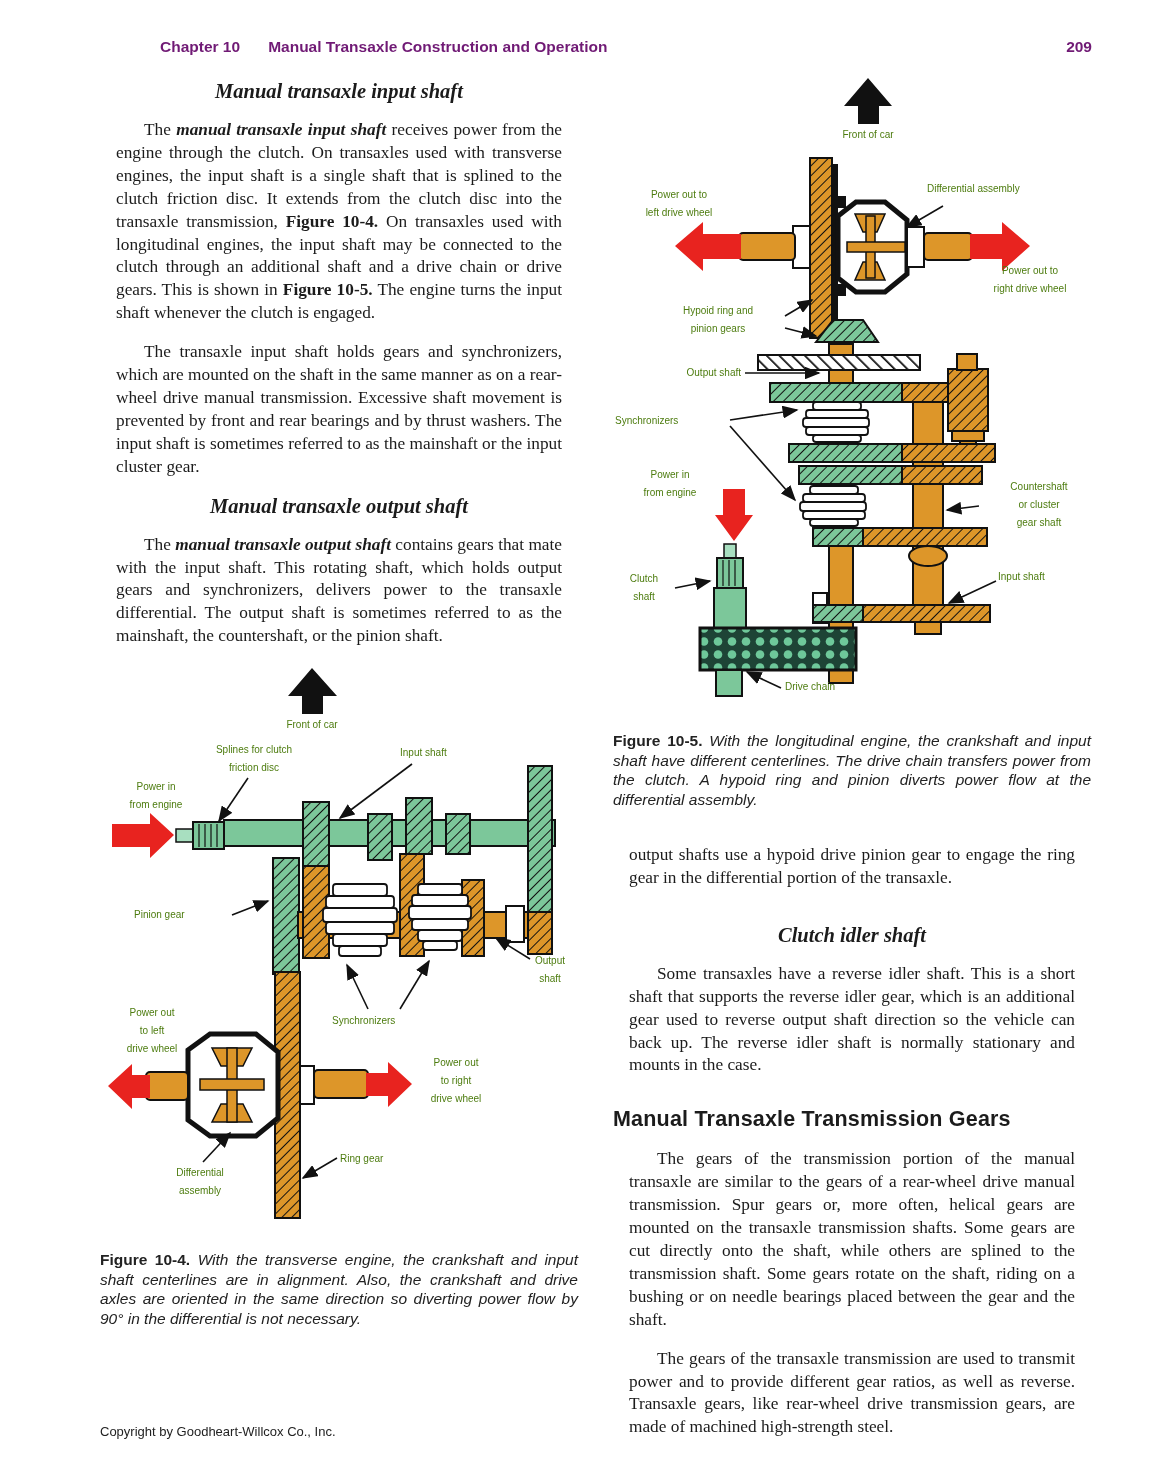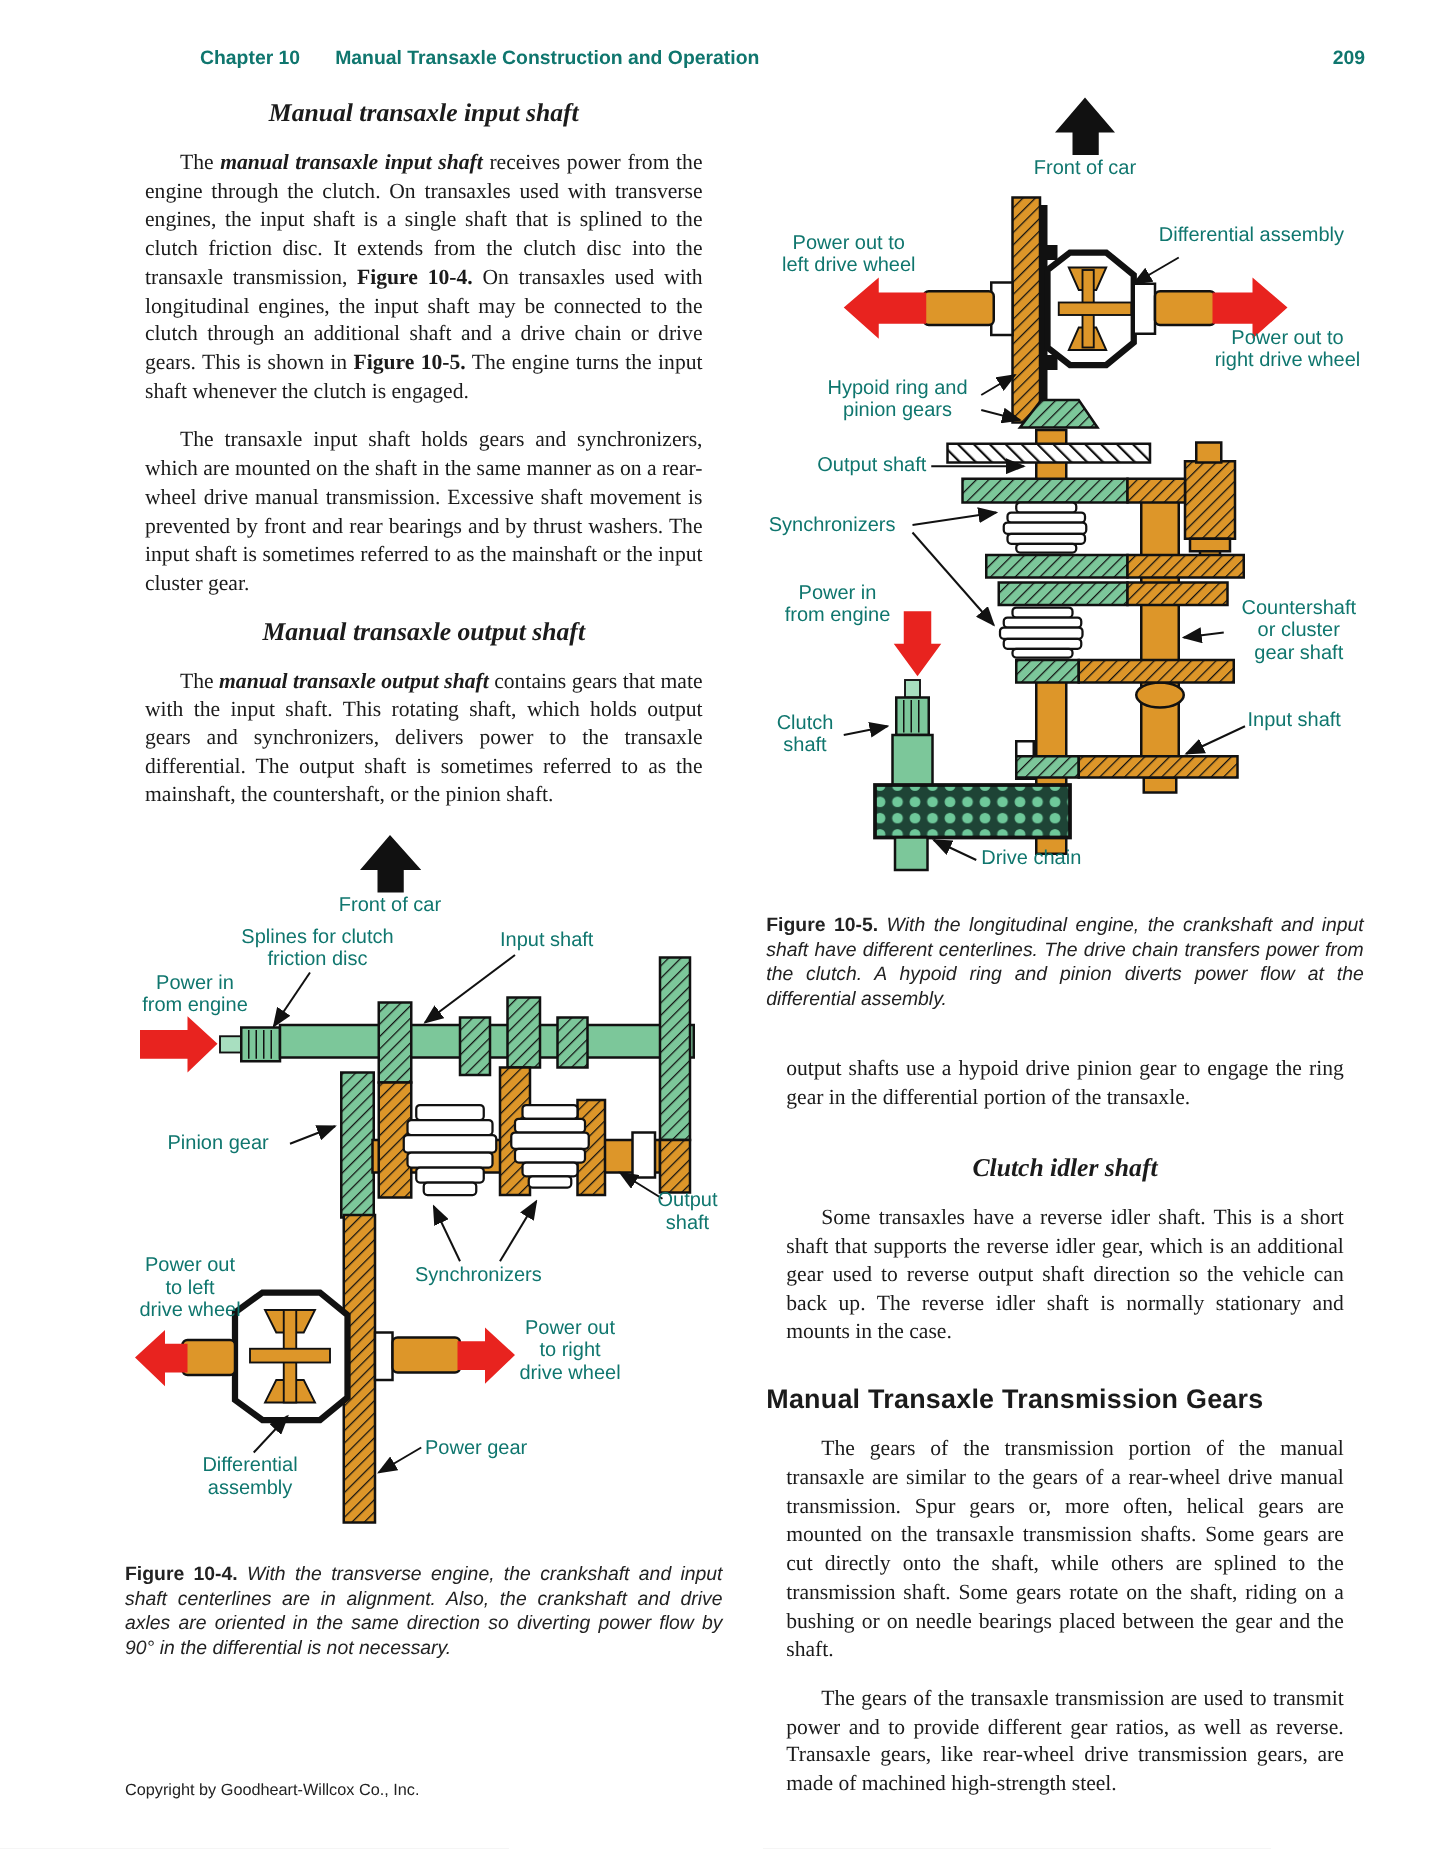--- a/index.html
+++ b/index.html
@@ -1,37 +1,37 @@
 <!DOCTYPE html>
 <html><head>
 <meta charset="utf-8">
 <style>
   html,body{margin:0;padding:0;background:#e8e8e8}
   #page{position:relative;width:1156px;height:1479px;background:#ffffff;
         font-family:"Liberation Serif",serif;color:#1b1b1b;overflow:hidden}
   .hdr{position:absolute;top:38px;left:100px;width:992px;display:flex;
        justify-content:space-between;align-items:flex-end;
-       font-family:"Liberation Sans",sans-serif;font-weight:bold;font-size:15.5px;color:#0f766e}
+       font-family:"Liberation Sans",sans-serif;font-weight:bold;font-size:15.5px;color:#701a75}
   .hdr-left{padding-left:60px}
   .hdr-left .ch{margin-right:28px}
   .col{position:absolute;top:76px;width:478px}
   #col-left{left:100px}
   #col-right{left:613px}
   .subhead{font-size:20.5px;font-weight:bold;font-style:italic;text-align:center;
            margin:14px 0 7px 0}
   .subhead.first{margin-top:4px}
   .body{font-size:17.3px;line-height:22.9px;text-align:justify;margin:16px}
   .body.ind{text-indent:28px}
   .bi{font-weight:bold;font-style:italic}
   .b{font-weight:bold}
   .figure{position:relative;margin-top:18px}
   #fig4{width:500px;height:570px}
   #fig5{width:510px;height:640px;margin-top:0}
-  .fig-label{position:absolute;font-family:"Liberation Sans",sans-serif;font-size:16px;
-             line-height:18px;white-space:pre-line;color:#0f766e;text-align:center}
+  .fig-label{position:absolute;font-family:"Liberation Sans",sans-serif;font-size:10px;
+             line-height:18px;white-space:pre-line;color:#4d7c0f;text-align:center}
   .tl{text-align:left}.tr{text-align:right}
   .caption{font-family:"Liberation Sans",sans-serif;font-size:15.5px;line-height:19.5px;
            text-align:justify;margin:14px 0 0 0;color:#222}
   .caption.c5{margin-top:15px}
   .capb{font-weight:bold}
   .capi{font-style:italic}
   .p5{margin-top:35px}
   .h3m{margin-top:34px}
   .mainhead{font-family:"Liberation Sans",sans-serif;font-size:21.5px;font-weight:bold;
             margin:30px 0 10px 0;letter-spacing:.2px;font-style:normal;text-align:left}
@@ -176,21 +176,21 @@
 shaft</div>
       <div class="fig-label tl" style="left:232px;top:346px;width:110px">Synchronizers</div>
       <div class="fig-label" style="left:2px;top:338px;width:100px">Power out
 to left
 drive wheel</div>
       <div class="fig-label" style="left:306px;top:388px;width:100px">Power out
 to right
 drive wheel</div>
       <div class="fig-label" style="left:54px;top:498px;width:92px">Differential
 assembly</div>
-      <div class="fig-label tl" style="left:240px;top:484px;width:92px">Power gear</div>
+      <div class="fig-label tl" style="left:240px;top:484px;width:92px">Ring gear</div>
     </div>
 
     <p class="caption"><span class="capb">Figure 10-4.</span> <span class="capi">With the transverse engine, the crankshaft and input shaft centerlines are in alignment. Also, the crankshaft and drive axles are oriented in the same direction so diverting power flow by 90° in the differential is not necessary.</span></p>
   </div>
 
   <div class="col" id="col-right">
 
     <div class="figure" id="fig5">
       <svg width="510" height="640" viewBox="0 0 510 640">
         <defs>

